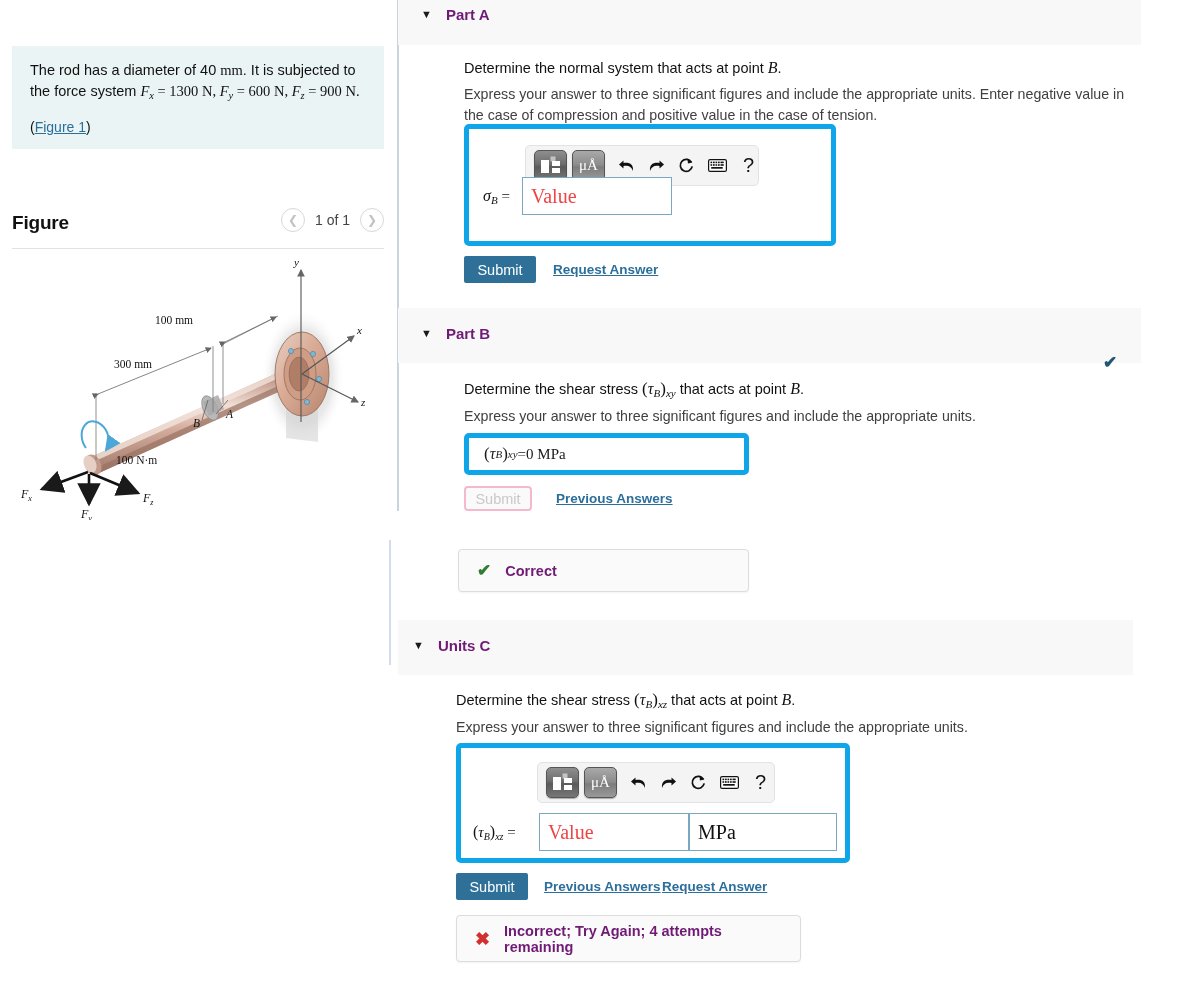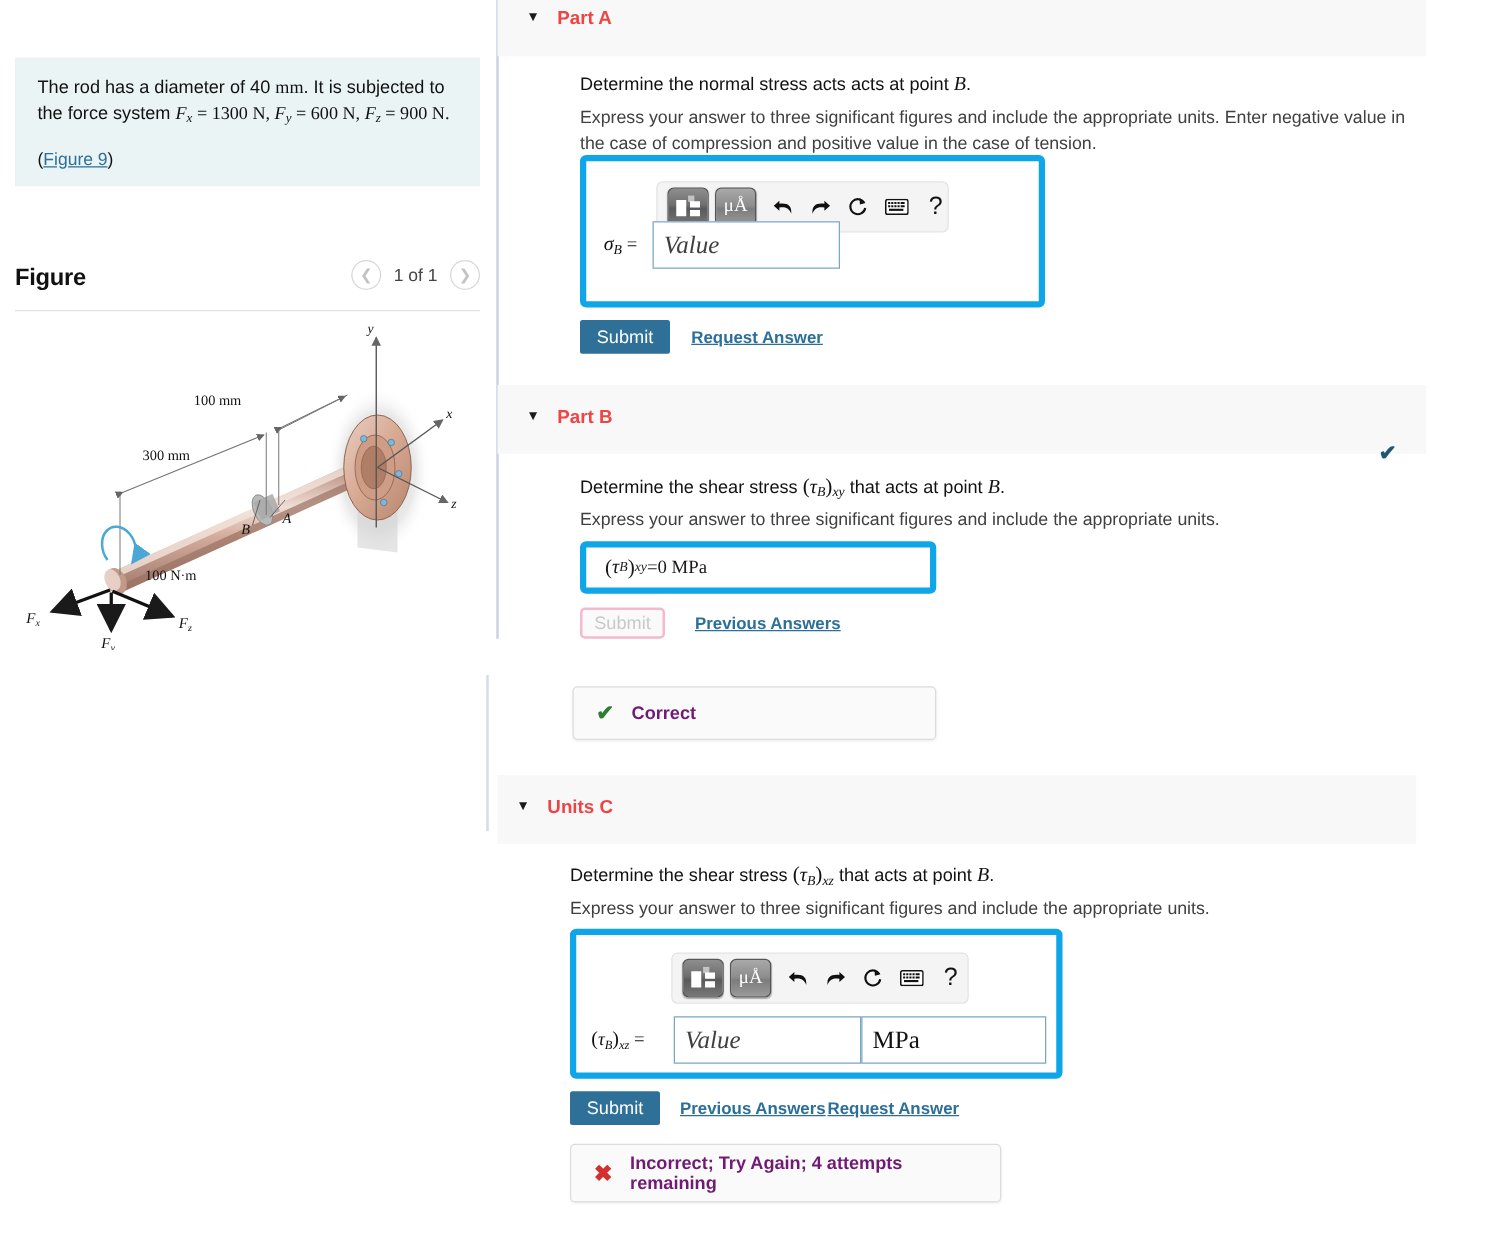--- a/index.html
+++ b/index.html
@@ -43,21 +43,21 @@
   #figure-rule { position:absolute; left:12px; top:248px; width:372px; height:1px; background:#e2e2e2; }
 
   
   #figure-canvas { position:absolute; left:10px; top:252px; width:380px; height:268px; }
 
   
   #right-panel { position:absolute; left:398px; top:0; width:802px; height:987px; }
 
   .part-header { position:absolute; background:#f8f8f8; display:flex; align-items:flex-start; }
   .caret { color:#1a1a1a; font-size:11px; line-height:1; margin-right:14px; margin-top:3px; }
-  .part-label { font-size:15px; font-weight:bold; color:#ef4444; }
+  .part-label { font-size:15px; font-weight:bold; color:#701a75; }
   .header-check { position:absolute; color:#1f5773; font-size:17px; font-weight:bold; }
 
   .q-text { position:absolute; font-size:14.5px; color:#111; line-height:1.4; }
   .q-instr { position:absolute; font-size:14.2px; font-weight:normal; color:#404040; line-height:1.45; }
 
   .serif { font-family:"Liberation Serif", serif; }
   .ital { font-family:"Liberation Serif", serif; font-style:italic; }
 
   
   .answer-box { position:absolute; border:5px solid #0ea5e9; border-radius:5px; background:#fff; }
@@ -70,21 +70,21 @@
     box-shadow:0 1px 1px rgba(0,0,0,.3);
     cursor:pointer;
   }
   .tbtn.second { background:linear-gradient(180deg,#a9a9a9 0%, #8c8c8c 48%, #7c7c7c 55%, #9a9a9a 100%); }
   .tbtn-label { color:#fff; font-family:"Liberation Serif", serif; font-size:15px; line-height:1; }
   .ticon { margin-left:13px; color:#111; font-size:19px; cursor:pointer; display:flex; align-items:center; }
 
   .eq-label { position:absolute; font-family:"Liberation Serif", serif; font-size:15px; color:#111; }
   .inp {
     position:absolute; border:1px solid #7aa7c2; background:#fff;
-    font-family:"Liberation Serif", serif; font-style:italic; font-size:20px; color:#404040;
+    font-family:"Liberation Serif", serif; font-size:20px; color:#ef4444;
     padding:4px 8px; line-height:1.2; display:flex; align-items:center;
   }
   .inp.filled { font-style:normal; color:#111; }
 
   .btn-submit {
     position:absolute; background:#2f7099; color:#fff; border:none; border-radius:2px;
     font-family:"Liberation Sans", sans-serif; font-size:14.5px;
     display:flex; align-items:center; justify-content:center; cursor:pointer;
   }
   .btn-submit.disabled {
@@ -102,21 +102,21 @@
 </style>
 </head>
 <body>
 
 <div id="left-panel">
 
   <div class="problem-box">
     <div class="problem-text">
       <span>The rod has a diameter of 40 </span><span class="mathrm">mm</span><span>. It is subjected to the force system </span><span class="mathit">F</span><span class="sub">x</span><span class="mathrm"> = 1300 N, </span><span class="mathit">F</span><span class="sub">y</span><span class="mathrm"> = 600 N, </span><span class="mathit">F</span><span class="sub">z</span><span class="mathrm"> = 900 N.</span>
     </div>
-    <div class="fig-link-wrap"><span>(</span><span class="fig-link">Figure 9</span><span>)</span></div>
+    <div class="fig-link-wrap"><span>(</span><span class="fig-link">Figure 1</span><span>)</span></div>
   </div>
 
   <div id="figure-header">
     <div id="figure-title">Figure</div>
     <div id="fig-nav">
       <div class="nav-circle">❮</div>
       <div id="fig-count">1 of 1</div>
       <div class="nav-circle">❯</div>
     </div>
   </div>
@@ -220,21 +220,21 @@
 <div id="vdiv-bot"></div>
 
 <div id="right-panel">
 
   <div class="part-header" style="left:0px; top:0px; width:743px; height:45px; padding:6px 0 0 23px;">
     <span class="caret">▼</span>
     <span class="part-label">Part A</span>
   </div>
 
   <div class="q-text" style="left:66px; top:57px; width:660px;">
-    <span>Determine the normal stress acts acts at point </span><span class="ital" style="font-size:16px">B</span><span>.</span>
+    <span>Determine the normal system that acts at point </span><span class="ital" style="font-size:16px">B</span><span>.</span>
   </div>
 
   <div class="q-instr" style="left:66px; top:84px; width:672px;">Express your answer to three significant figures and include the appropriate units. Enter negative value in the case of compression and positive value in the case of tension.</div>
 
   <div class="answer-box" style="left:66px; top:124px; width:372px; height:122px;">
     <div class="tool-strip" style="left:56px; top:16px; width:234px; height:41px; padding-left:8px;">
       <div class="tbtn">
         <svg width="21" height="19" viewBox="0 0 21 19">
             <rect x="1" y="4" width="8" height="13" fill="#fff"></rect>
             <rect x="11" y="1" width="4" height="4" fill="#fff" opacity=".55" stroke="#fff" stroke-width="1"></rect>

